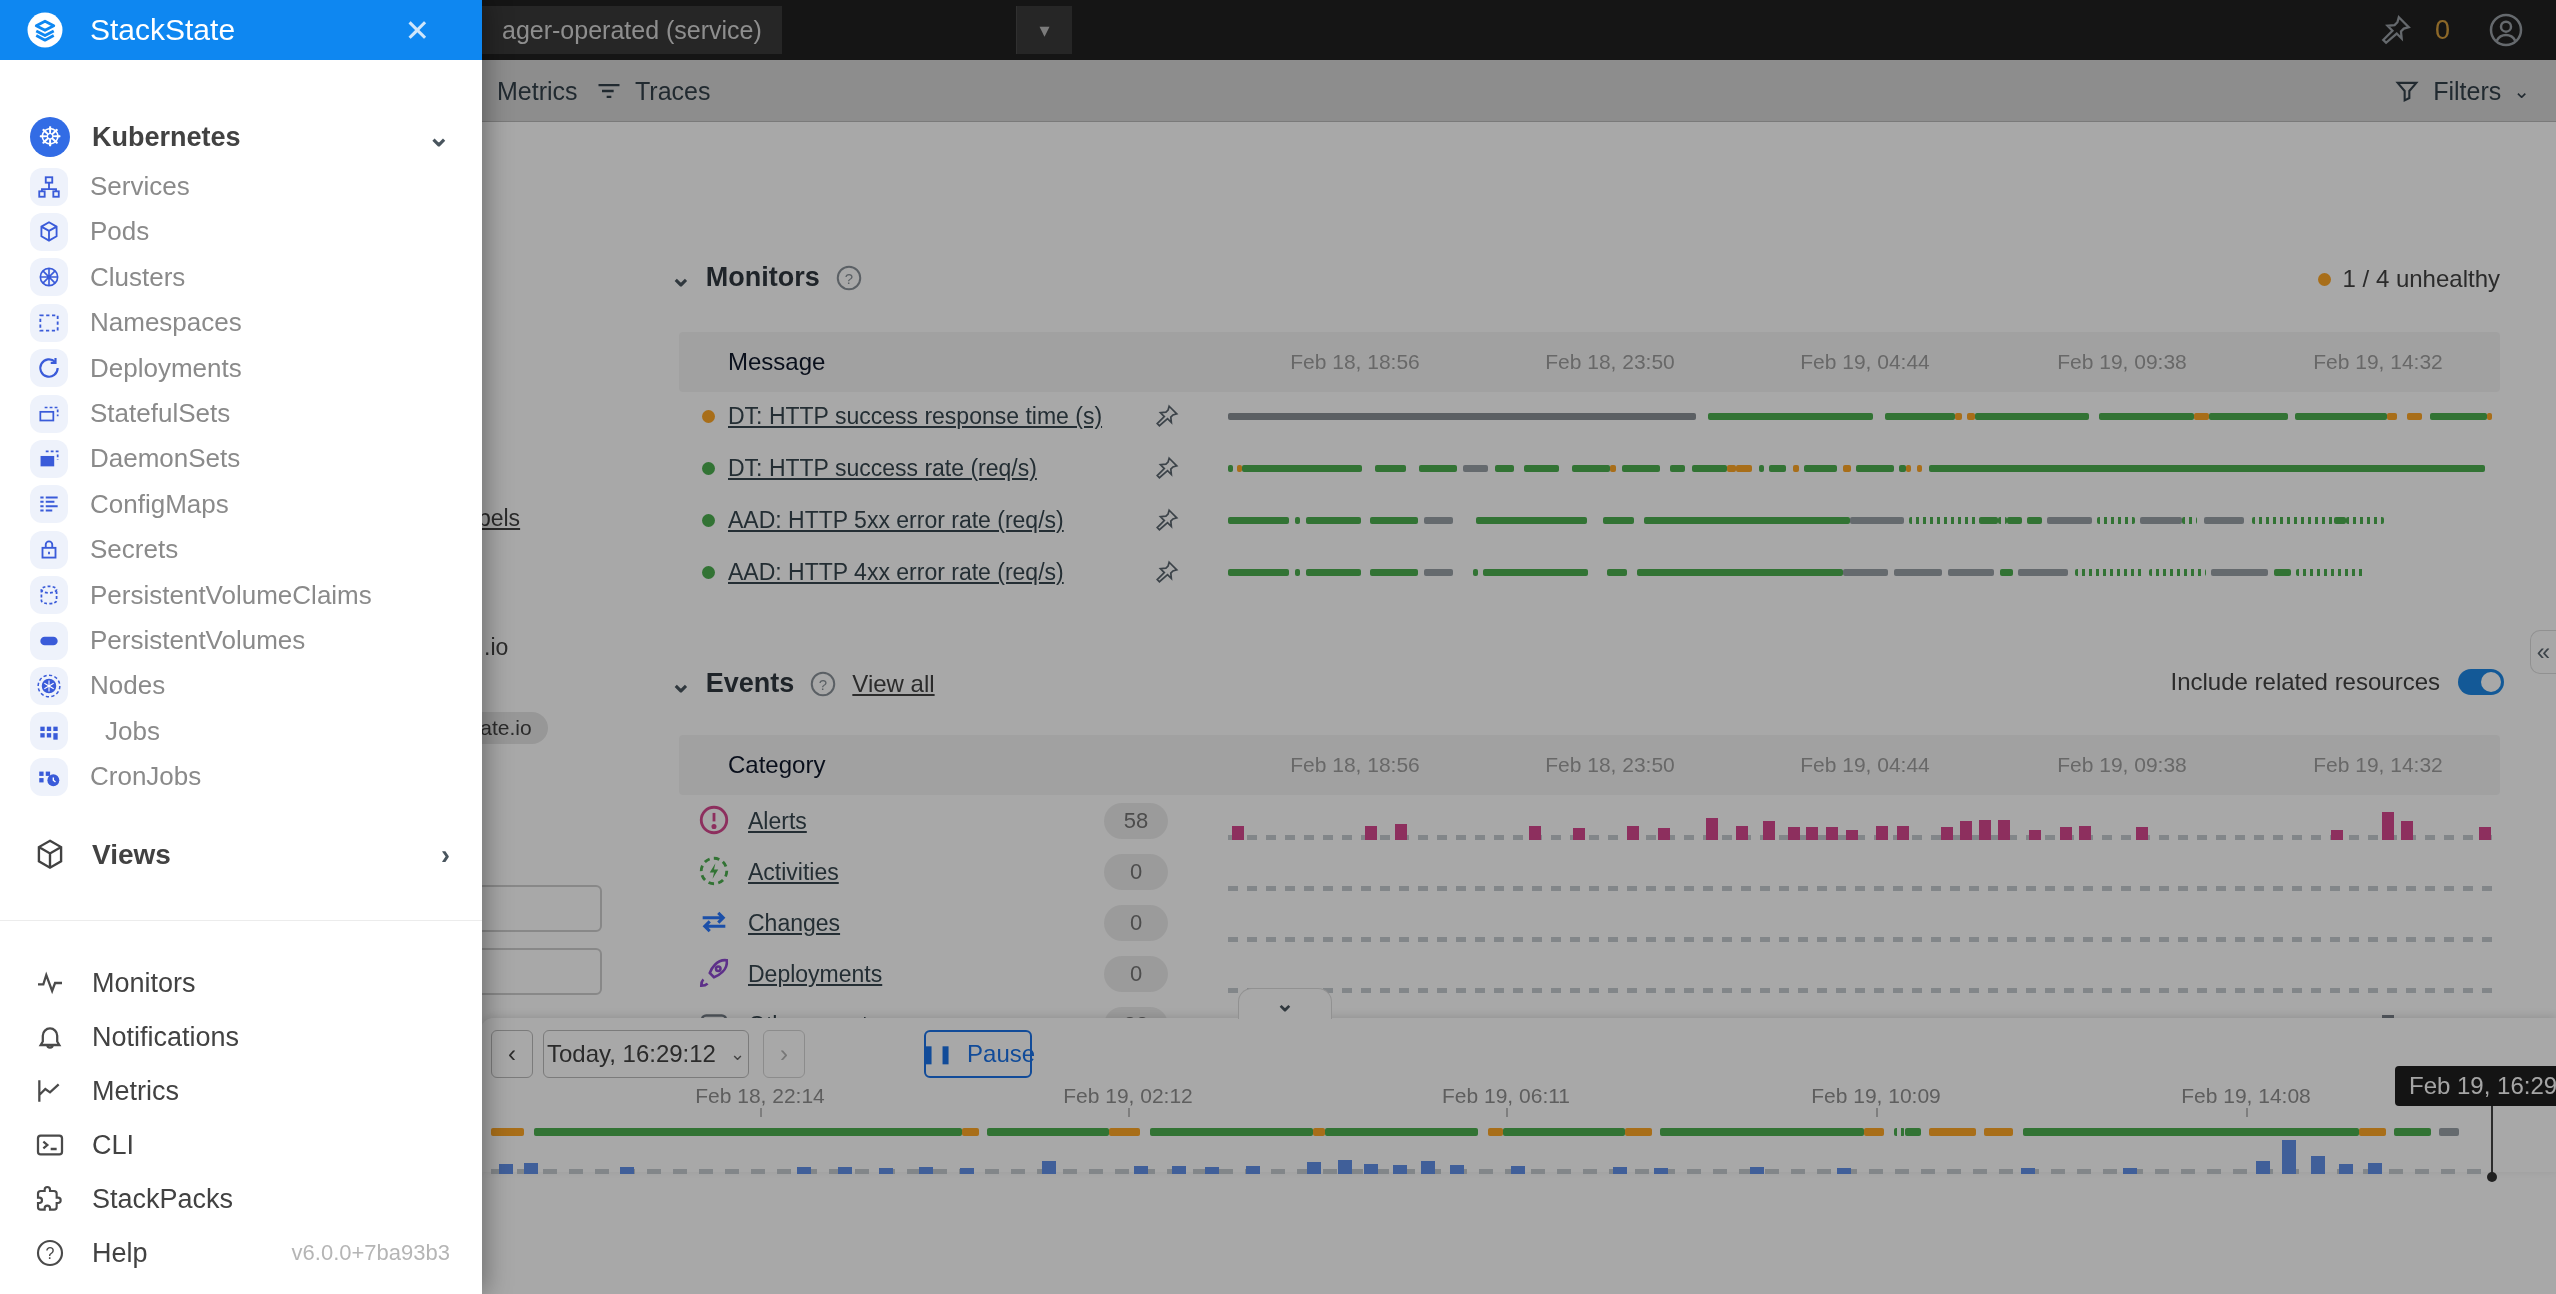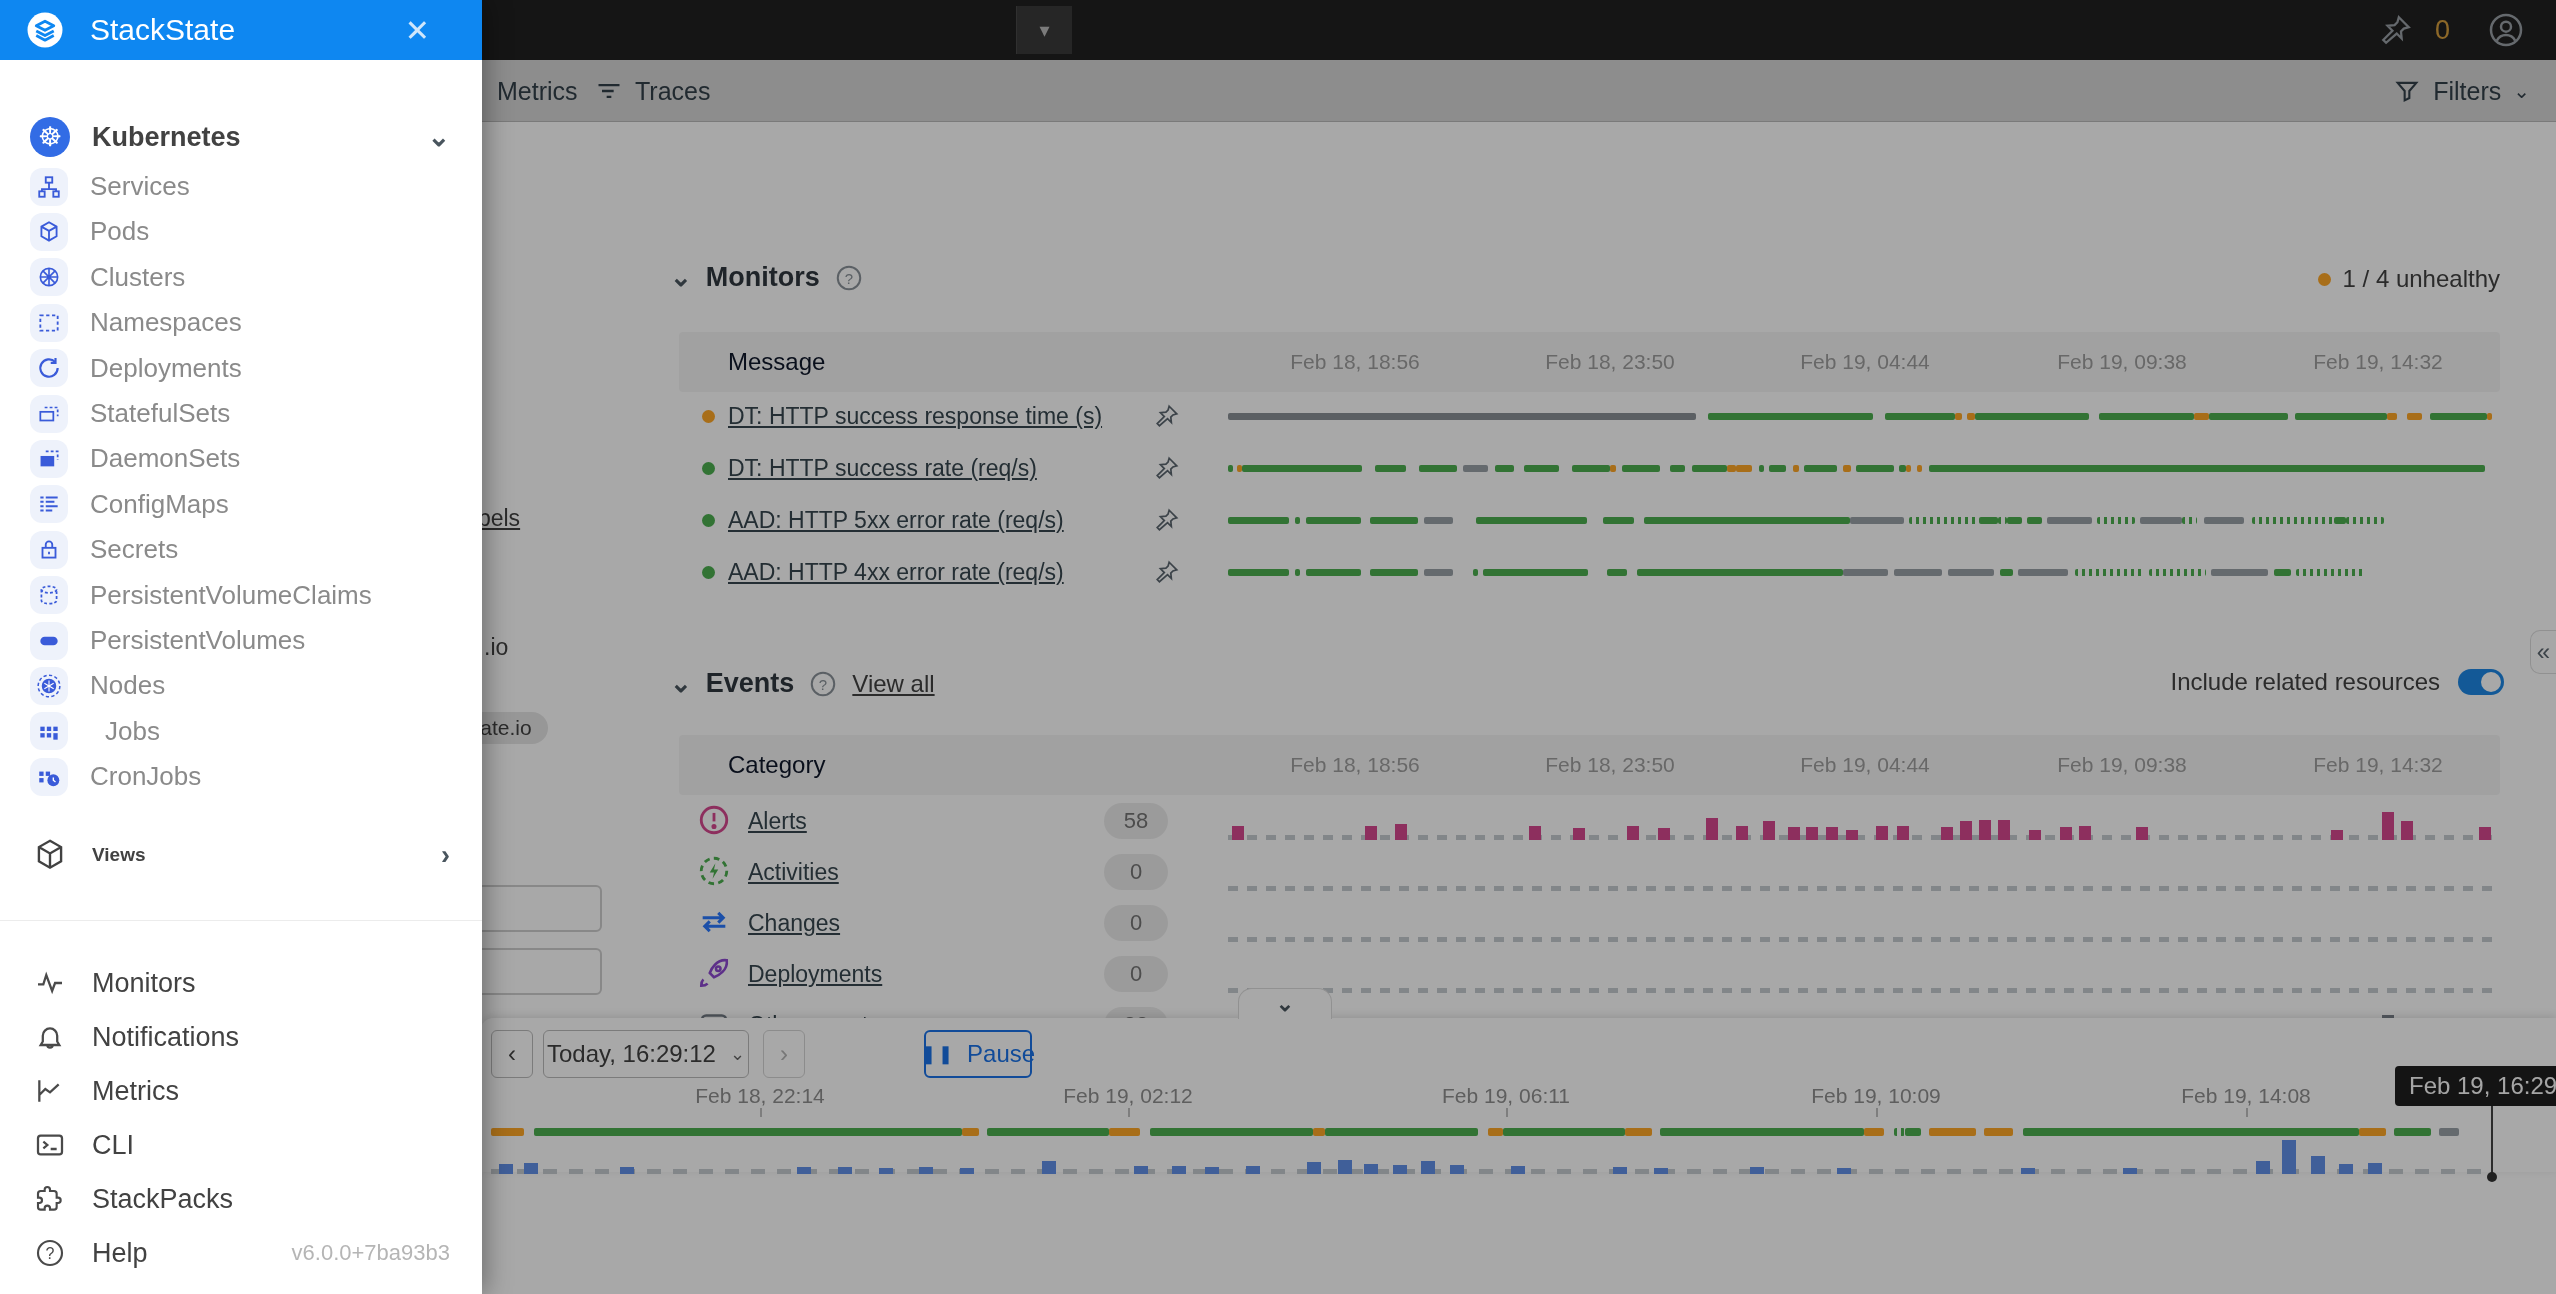--- a/index.html
+++ b/index.html
@@ -104,20 +104,23 @@
   .divider{position:absolute;left:0;width:482px;height:1px;background:#ececec;}
   .version{position:absolute;right:32px;top:1240px;font-size:22px;color:#b5b5b5;}
   svg{display:block;}
 </style>
 </head>
 <body>
 
 <div id="app">
 
   <div class="topbar">
+    <div class="comp-chip">
+      <span>ager-operated (service)</span>
+    </div>
     <div class="comp-caret">
       <span>▾</span>
     </div>
     <div class="topbar-right">
       <span style="width:34px;height:34px;color:#9aa0a6;">
         <svg viewBox="0 0 24 24" width="34" height="34" fill="none" stroke="currentColor" stroke-width="1.6">
           <path d="M14 3l7 7-3.5 1-2 2 .5 5-3.5-3.5L5 21l-2-2 6.5-6.5L6 9l5-.5 2-2z"></path>
         </svg>
       </span>
       <span class="pin-count">0</span>
@@ -782,21 +785,21 @@
           <span class="lb" style="font-size: 26px; color: rgb(138, 138, 138);">CronJobs</span>
         </div>
       </div>
 
     <div class="ditem" style="top:828px;height:54px;">
       <span class="ic" style="width:40px;height:40px;color:#424242;">
         <svg viewBox="0 0 24 24" width="38" height="38" fill="none" stroke="currentColor" stroke-width="1.5">
           <path d="M12 3l7 4v9l-7 4-7-4V7z M5 7l7 4 7-4 M12 11v9"></path>
         </svg>
       </span>
-      <span class="lb" style="font-size:19px;font-weight:700;color:#424242;">Views</span>
+      <span class="lb" style="font-size:28px;font-weight:700;color:#424242;">Views</span>
       <span class="d-chev">›</span>
     </div>
 
     <div class="divider" style="top:920px;"></div>
 
     <div id="drawer-bottom">
         <div class="ditem" style="top: 956px; height: 54px;">
           <span class="ic" style="width: 40px; height: 40px; color: rgb(74, 74, 74); display: flex; align-items: center; justify-content: center;">
             <svg viewBox="0 0 24 24" width="32" height="32" fill="none" stroke="currentColor" stroke-width="1.7">
               <path d="M3 13h4l2.2-7 4.4 12 2.2-6H21"></path>

